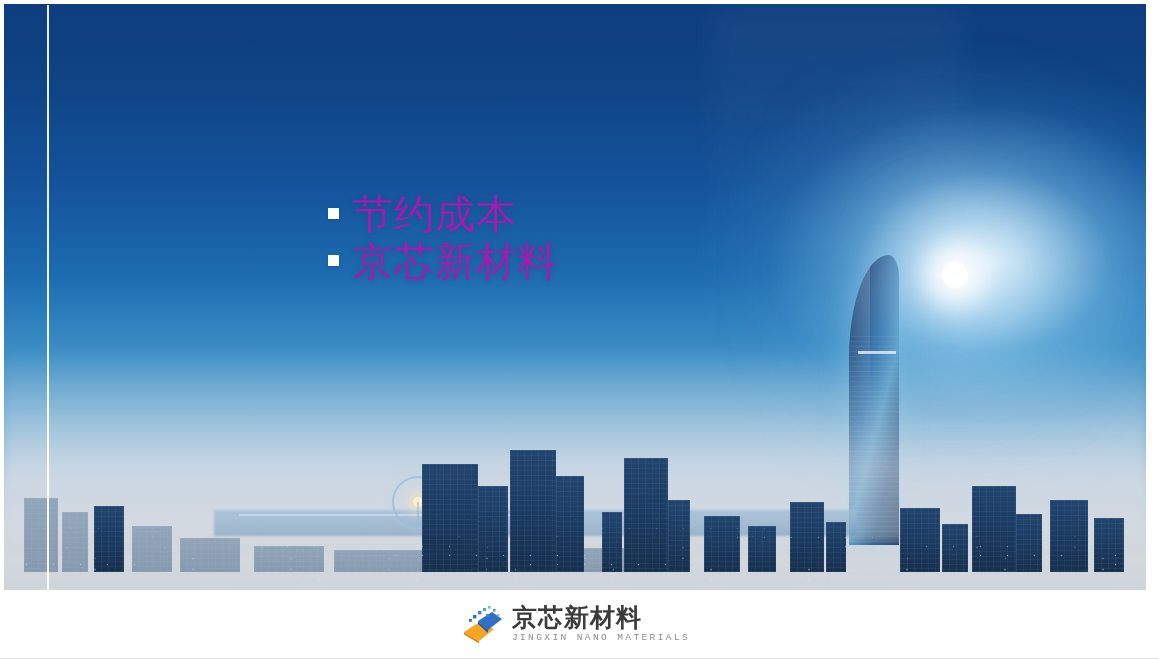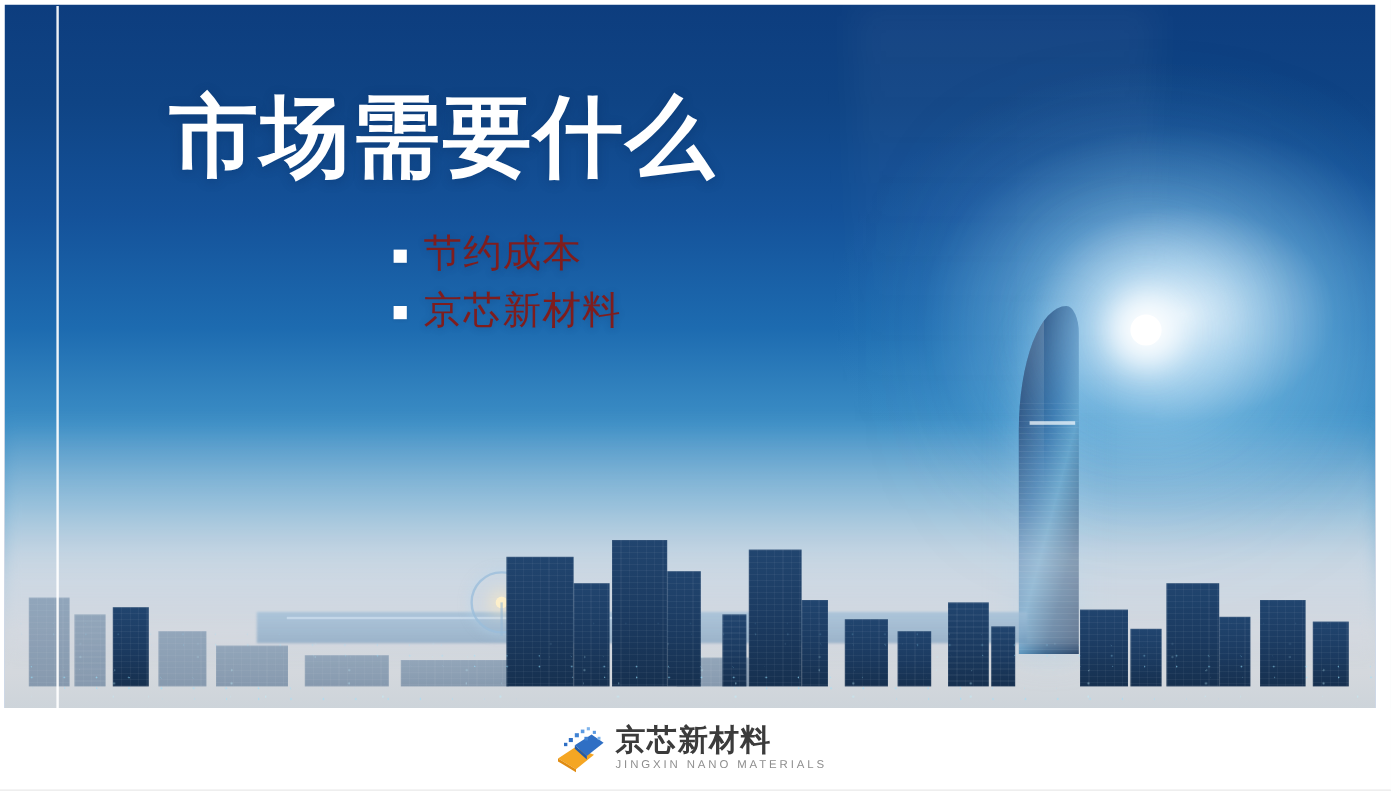--- a/index.html
+++ b/index.html
@@ -196,43 +196,42 @@
   .bullet-row {
     display:flex; align-items:center;
     height:47px;
   }
   .bullet-mark {
     width:11px; height:11px; background:#ffffff;
     flex:0 0 11px; margin-right:14px;
     box-shadow:0 1px 3px rgba(10,45,90,0.25);
   }
   .bullet-text {
-    font-size:32px; color:#7f1d1d; font-weight:normal;
+    font-size:40px; color:#a21caf; font-weight:normal;
     letter-spacing:1px; line-height:1;
     text-shadow:0 1px 6px rgba(12,50,95,0.30);
     white-space:nowrap;
-    font-family:Liberation Mono, monospace;
   }
 
   
   #footer {
     position:absolute; left:0; right:0; top:590px; height:69px;
     background:#ffffff;
     display:flex; align-items:center; justify-content:center;
   }
   #logo { display:flex; align-items:center; gap:9px; transform:translateX(-4px); }
   #logo-mark { width:42px; height:40px; display:block; }
   #logo-text { display:flex; flex-direction:column; justify-content:center; }
   #logo-cn {
     font-size:25px; font-weight:bold; color:#3b3b3b;
     letter-spacing:1px; line-height:1.05;
   }
   #logo-en {
     font-size:9.5px; color:#8d8d8d; letter-spacing:2.4px;
-    line-height:1.3; margin-top:2px;
+    line-height:1.3; margin-top:2px;font-family:Liberation Mono, monospace;
   }
   .baseline {
     position:absolute; left:0; right:0; bottom:0; height:1px;
     background:#e3e3e3;
   }
 </style>
 </head>
 <body>
 
 <div id="slide">
@@ -282,21 +281,20 @@
       <div class="bldg" style="left:1046px; width:38px; height:72px;"></div>
       <div class="bldg" style="left:1090px; width:30px; height:54px;"></div>
 
       <div class="dots"></div>
       <div class="dots2"></div>
     </div>
 
     <div class="vrule"></div>
   </div>
 
-  <div id="title">市场需要什么</div>
 
   <div id="bullets">
     <div class="bullet-row">
       <span class="bullet-mark"></span>
       <span class="bullet-text">节约成本</span>
     </div>
     <div class="bullet-row">
       <span class="bullet-mark"></span>
       <span class="bullet-text">京芯新材料</span>
     </div>

